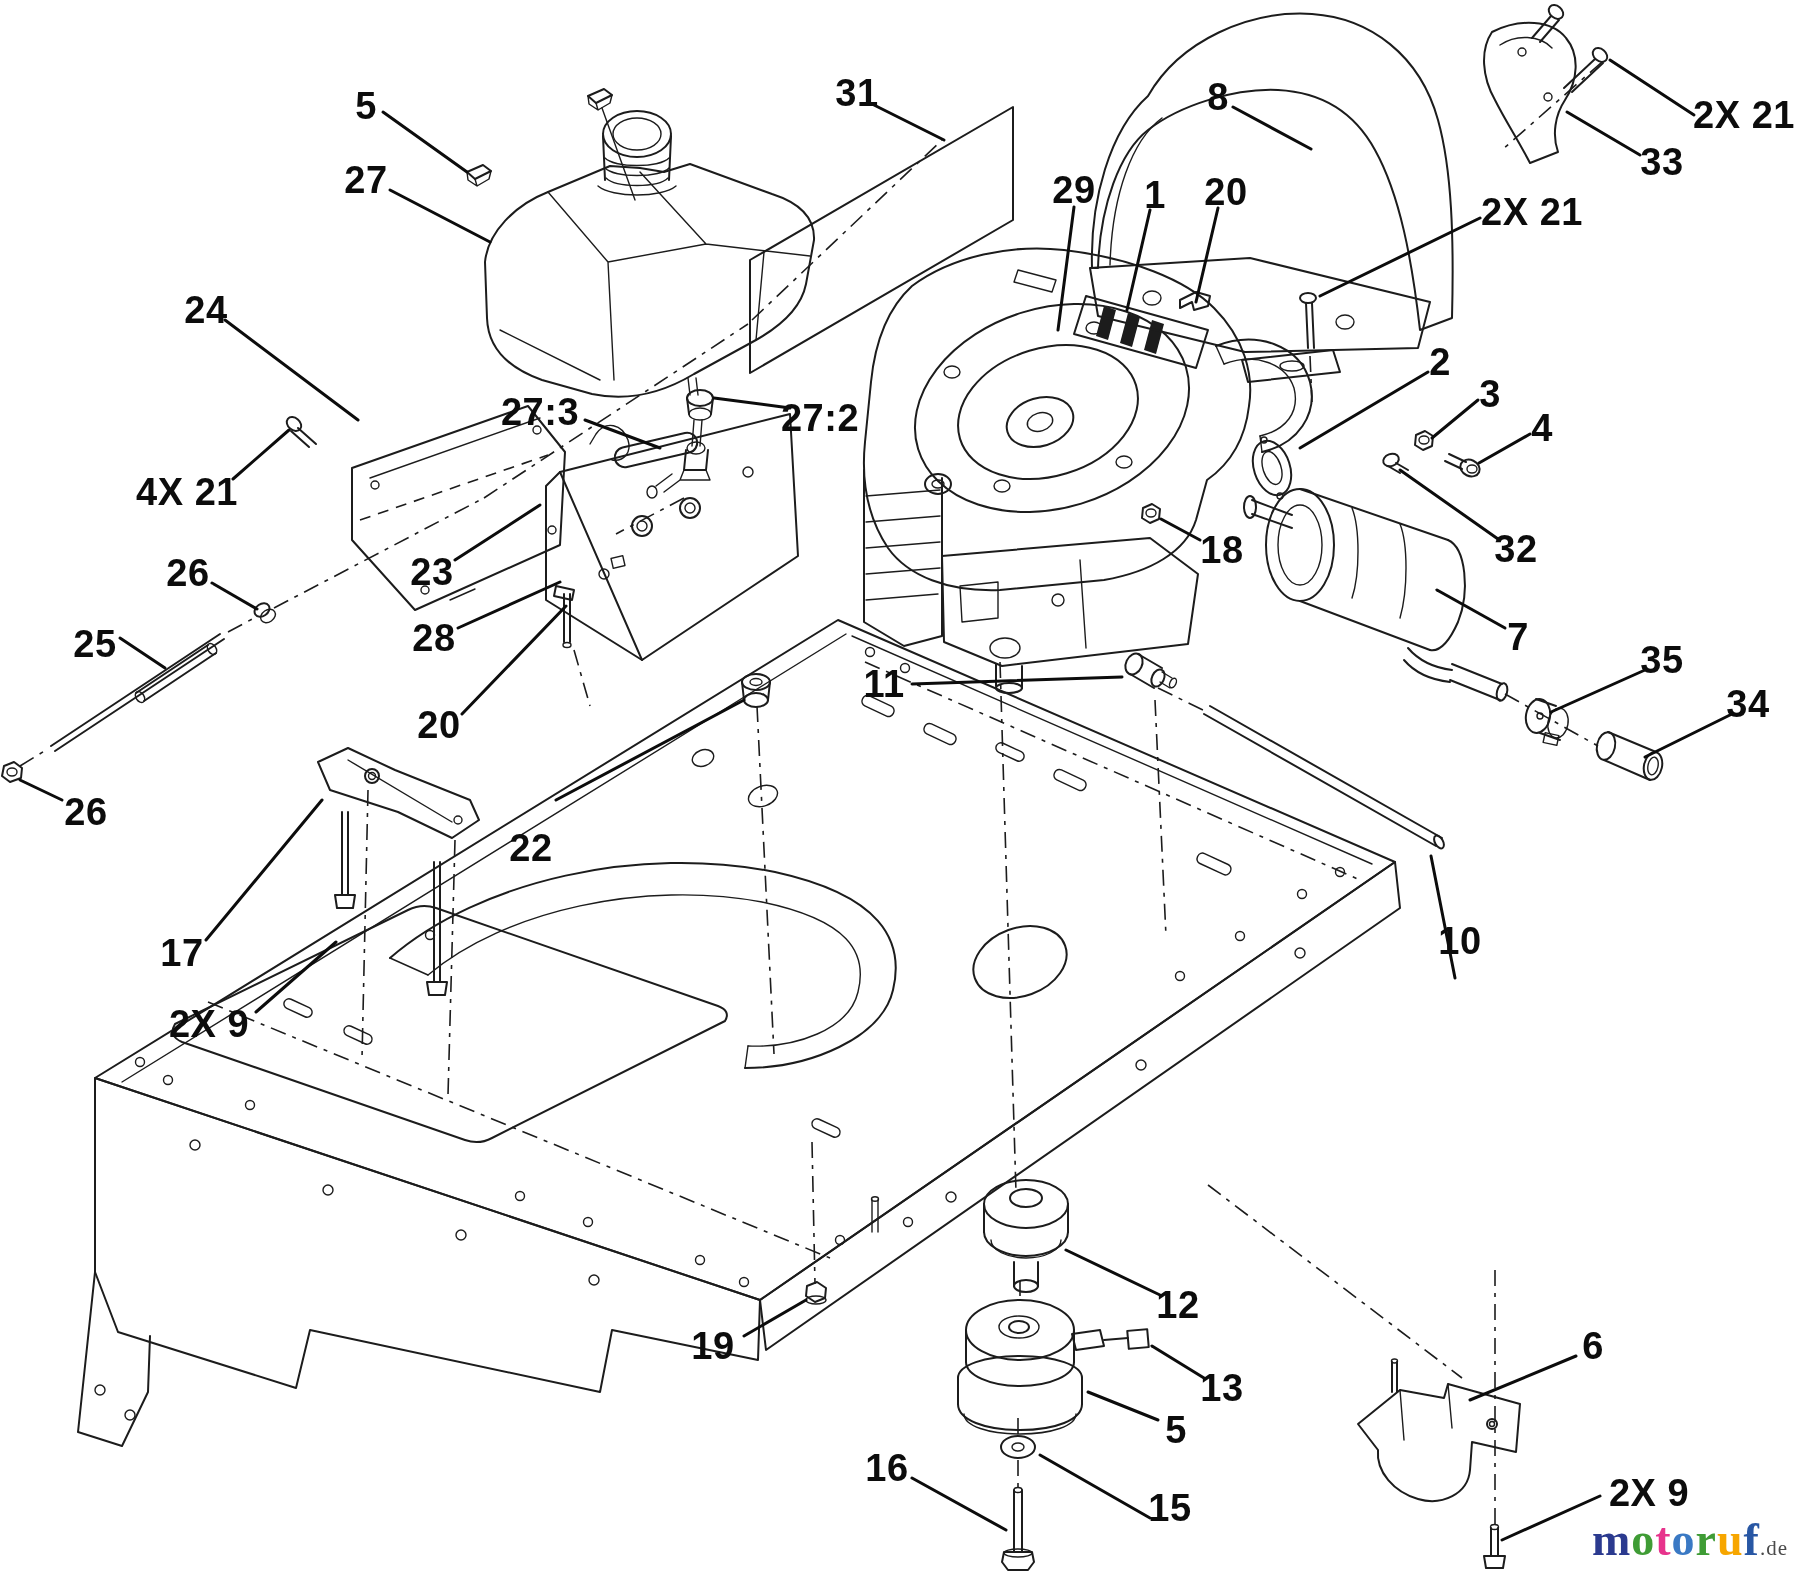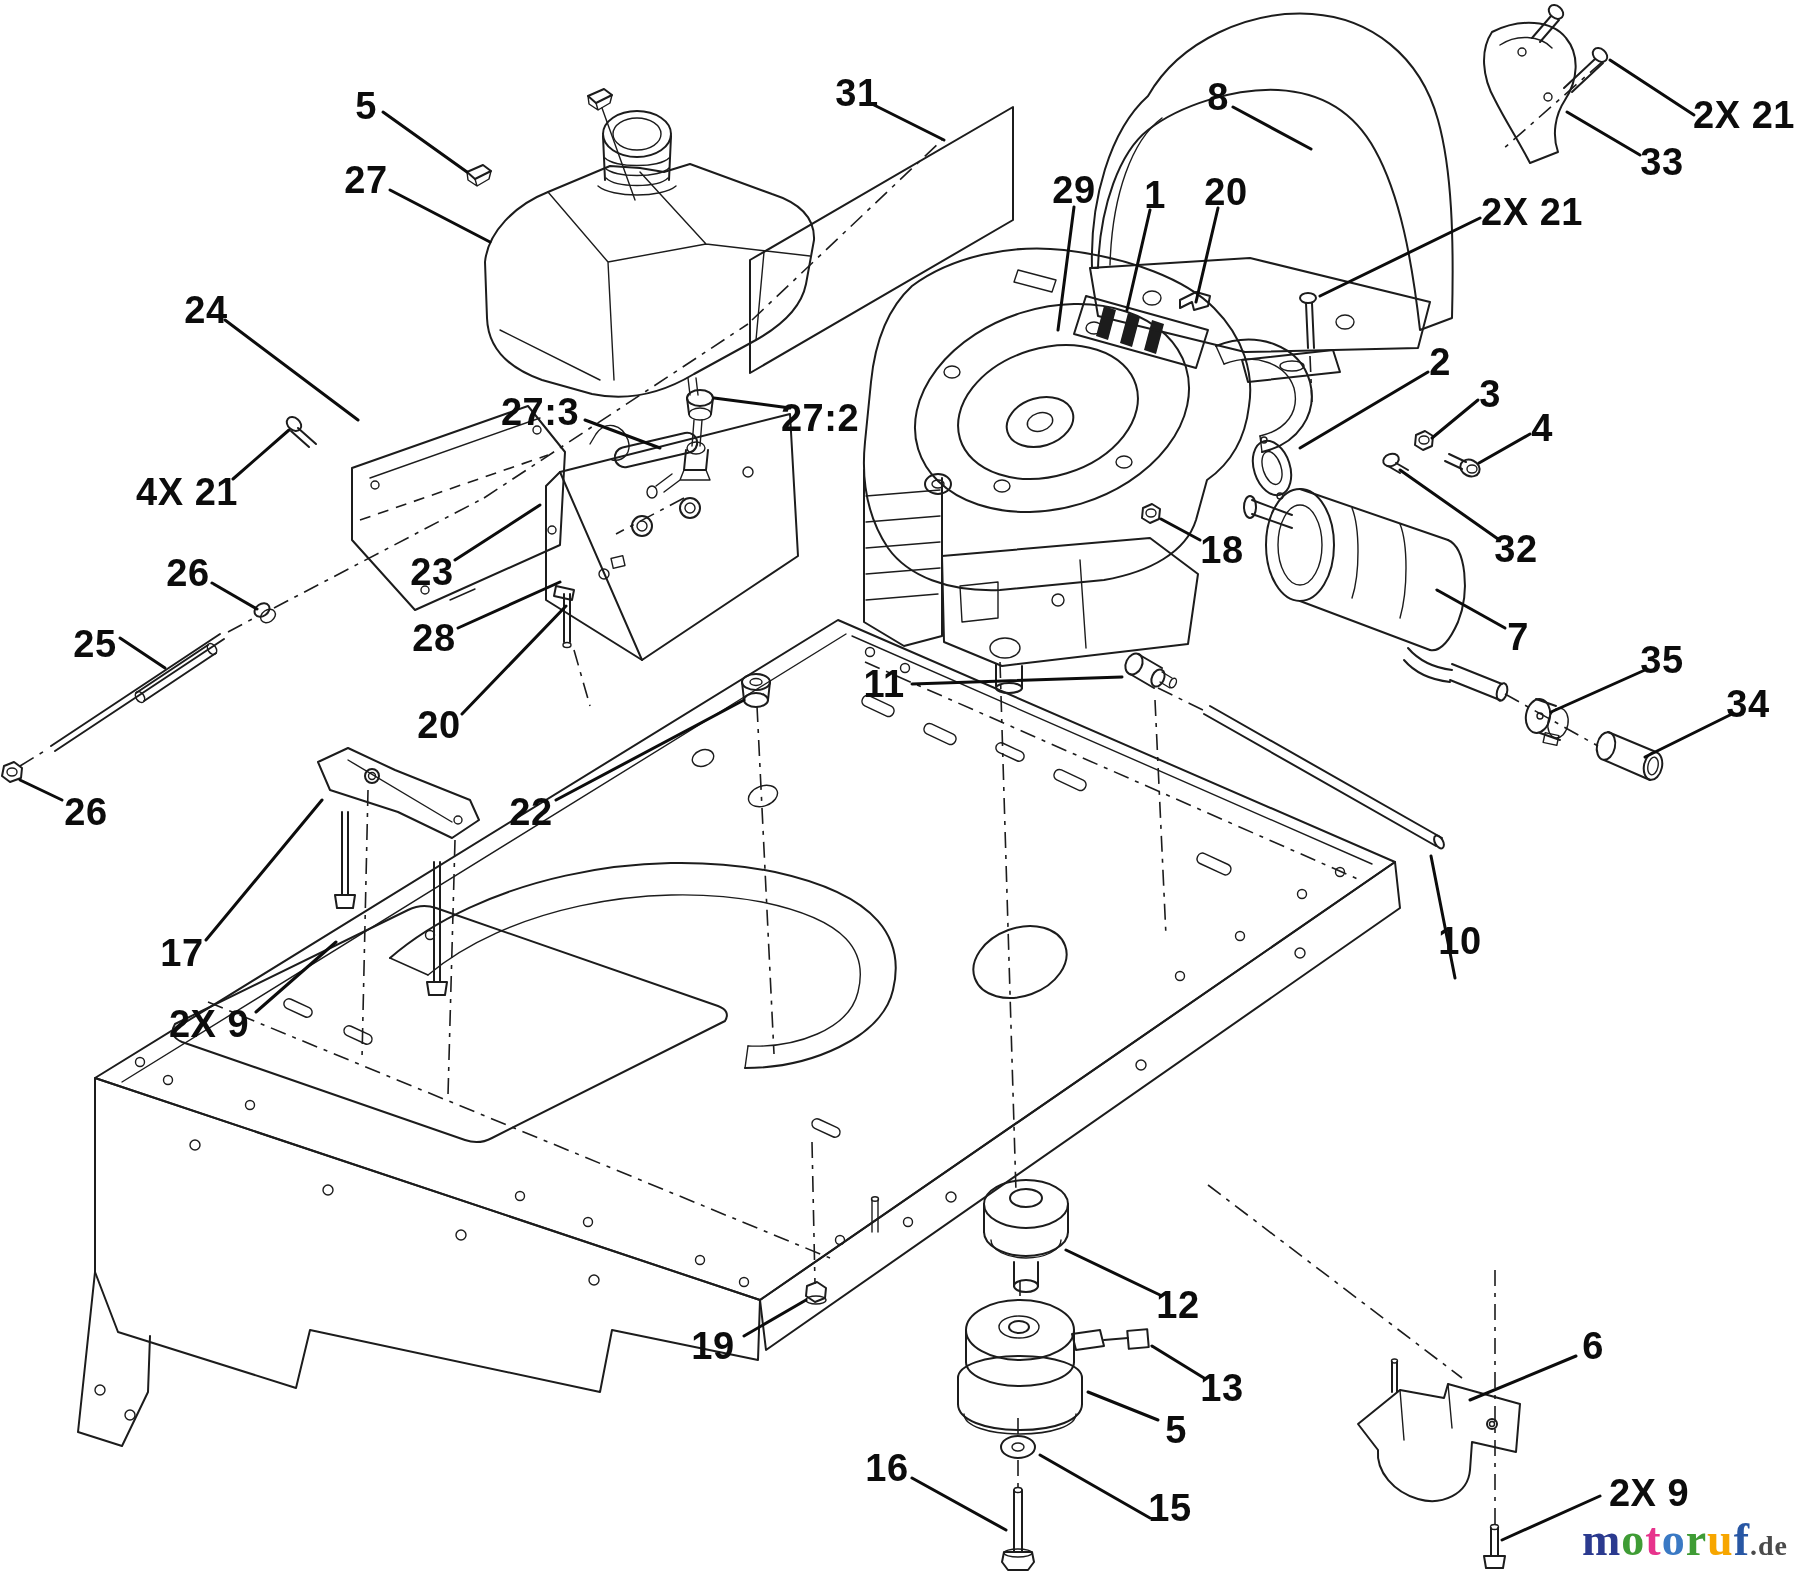--- a/index.html
+++ b/index.html
@@ -3,21 +3,21 @@
 <meta charset="utf-8">
 <style>
   html,body{margin:0;padding:0;background:#ffffff;}
   .stage{position:relative;width:1800px;height:1572px;background:#ffffff;overflow:hidden;
          font-family:"Liberation Sans",sans-serif;}
   svg{position:absolute;left:0;top:0;}
   .callout{position:absolute;transform:translate(-50%,-50%);font:700 38px "Liberation Sans",sans-serif;
            color:#0c0c0c;white-space:nowrap;letter-spacing:.5px;user-select:none;}
   #watermark{position:absolute;right:12px;bottom:6px;font:700 46px "Liberation Serif",serif;
              letter-spacing:1px;}
-  #watermark .suf{font-size:28px;font-weight:700;}
+  #watermark .suf{font-size:21px;font-weight:400;}
   
   .p  {fill:none;stroke:#1c1c1c;stroke-width:2;stroke-linecap:round;stroke-linejoin:round;}
   .pt {fill:none;stroke:#1c1c1c;stroke-width:1.4;stroke-linecap:round;stroke-linejoin:round;}
   .pf {fill:#ffffff;stroke:#1c1c1c;stroke-width:2;stroke-linejoin:round;}
   .blk{fill:#1c1c1c;stroke:none;}
   .cl {fill:none;stroke:#1c1c1c;stroke-width:1.6;stroke-dasharray:16 7 4 7;}
   .hd {fill:none;stroke:#1c1c1c;stroke-width:1.6;stroke-dasharray:11 8;}
   .ldr{stroke:#0c0c0c;stroke-width:3;stroke-linecap:round;}
 </style>
 </head>
@@ -475,21 +475,21 @@
       <div class="callout" style="left: 1662px; top: 660px;">35</div>
       <div class="callout" style="left: 1748px; top: 704px;">34</div>
       <div class="callout" style="left: 884px; top: 684px;">11</div>
       <div class="callout" style="left: 1460px; top: 941px;">10</div>
       <div class="callout" style="left: 188px; top: 573px;">26</div>
       <div class="callout" style="left: 95px; top: 616px; margin-top: 28px;">25</div>
       <div class="callout" style="left: 86px; top: 812px;">26</div>
       <div class="callout" style="left: 432px; top: 572px;">23</div>
       <div class="callout" style="left: 434px; top: 638px;">28</div>
       <div class="callout" style="left: 439px; top: 725px;">20</div>
-      <div class="callout" style="left: 531px; top: 812px;">22</div>
+      <div class="callout" style="left: 531px; top: 848px;">22</div>
       <div class="callout" style="left: 182px; top: 953px;">17</div>
       <div class="callout" style="left: 209px; top: 1024px;">2X 9</div>
       <div class="callout" style="left: 713px; top: 1346px;">19</div>
       <div class="callout" style="left: 1178px; top: 1305px;">12</div>
       <div class="callout" style="left: 1222px; top: 1388px;">13</div>
       <div class="callout" style="left: 1176px; top: 1430px;">5</div>
       <div class="callout" style="left: 1170px; top: 1508px;">15</div>
       <div class="callout" style="left: 887px; top: 1468px;">16</div>
       <div class="callout" style="left: 1593px; top: 1346px;">6</div>
       <div class="callout" style="left: 1649px; top: 1493px;">2X 9</div>

